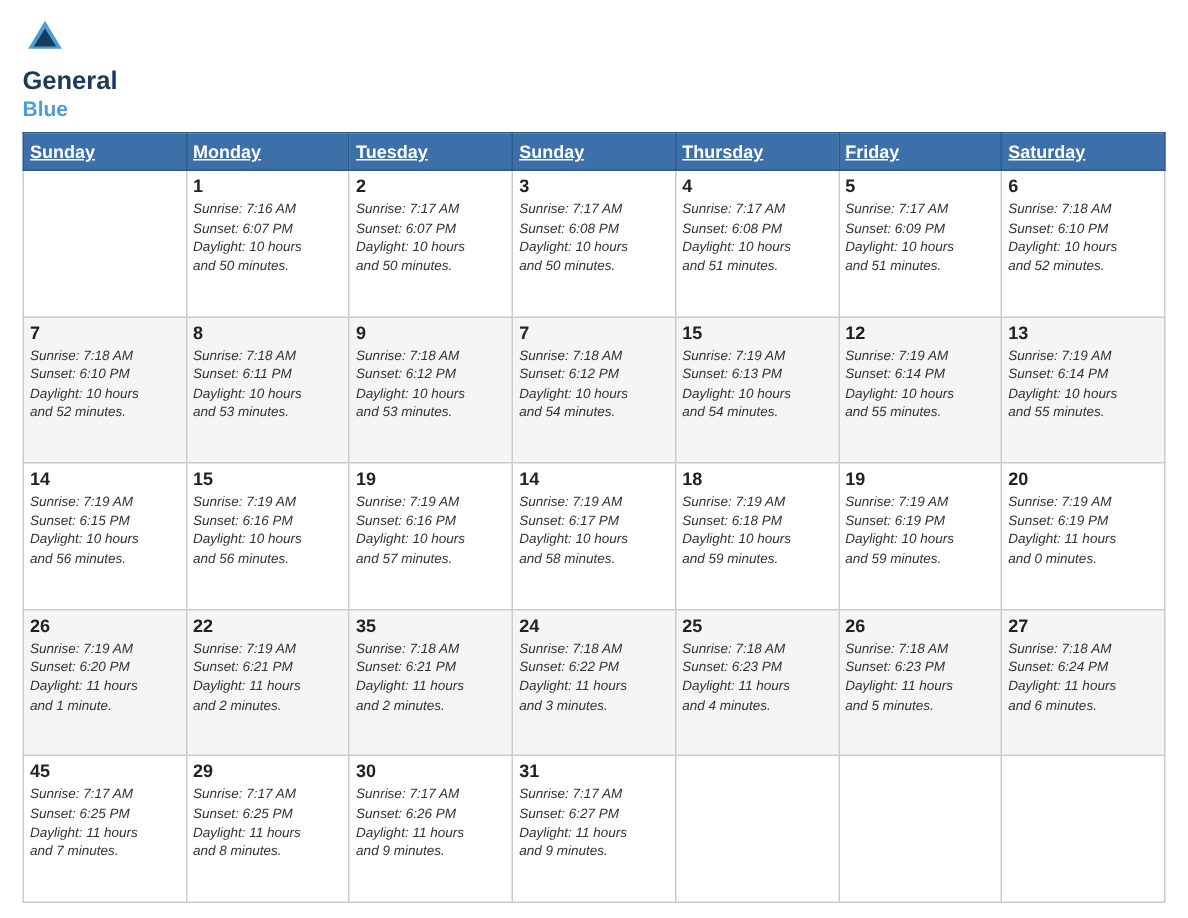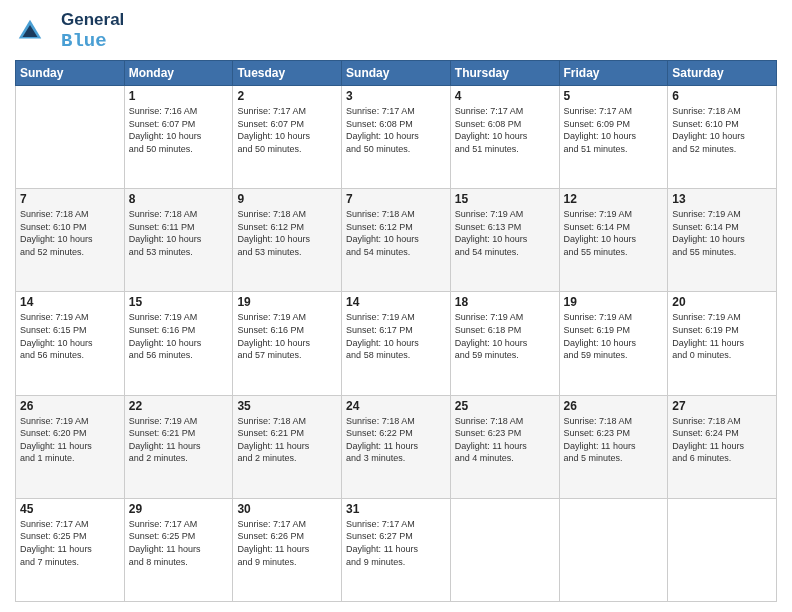--- a/index.html
+++ b/index.html
@@ -18,22 +18,22 @@
       flex-direction: column;
     }
     .header {
       display: flex;
       justify-content: space-between;
       align-items: flex-start;
       margin-bottom: 8px;
     }
     .logo {
       display: flex;
-      align-items: center;
-      gap: 16px;
+      gap: 4px;
+      flex-direction: column;
     }
     .logo-icon {
       width: 30px;
       height: 30px;
     }
     .title-block {
       text-align: right;
     }
     .month-title {
       font-size: 32px;
@@ -52,39 +52,41 @@
       table-layout: fixed;
     }
     .calendar th {
       background-color: #3d6fa8;
       color: #fff;
       font-size: 12px;
       font-weight: bold;
       padding: 5px 4px;
       text-align: left;
       border: 1px solid #2e5a8a;
+      text-decoration: underline;
     }
     .calendar td {
       border: 1px solid #ccc;
       vertical-align: top;
       padding: 3px 4px;
       font-size: 9.5px;
       color: #333;
       height: 82px;
     }
     .day-number {
       font-size: 12px;
       font-weight: bold;
       color: #222;
       margin-bottom: 2px;
     }
     .day-info {
       font-size: 9px;
       color: #333;
       line-height: 1.4;
+      font-style: italic;
     }
     .empty-cell {
       background: #f9f9f9;
     }
     .alt-row td {
       background: #f5f5f5;
     }
     .normal-row td {
       background: #fff;
     }
@@ -94,21 +96,21 @@
 
 <div class="page">
   <div class="header">
     <div class="logo">
       <svg class="logo-icon" viewBox="0 0 40 40">
         <polygon points="20,5 35,30 5,30" fill="#4a9fd4"></polygon>
         <polygon points="20,12 30,28 10,28" fill="#1a3a5c"></polygon>
       </svg>
       <div>
         <div style="font-size:17px;font-weight:bold;color:#1a3a5c;">General</div>
-        <div style="font-size:19px;font-weight:bold;color:#4a9fd4;font-family:Liberation Mono, monospace;">Blue</div>
+        <div style="font-size:14px;font-weight:bold;color:#4a9fd4;">Blue</div>
       </div>
     </div>
     <div class="title-block">
       <div class="month-title"></div>
       <div class="location-title"></div>
     </div>
   </div>
 
   <table class="calendar">
     <thead>

